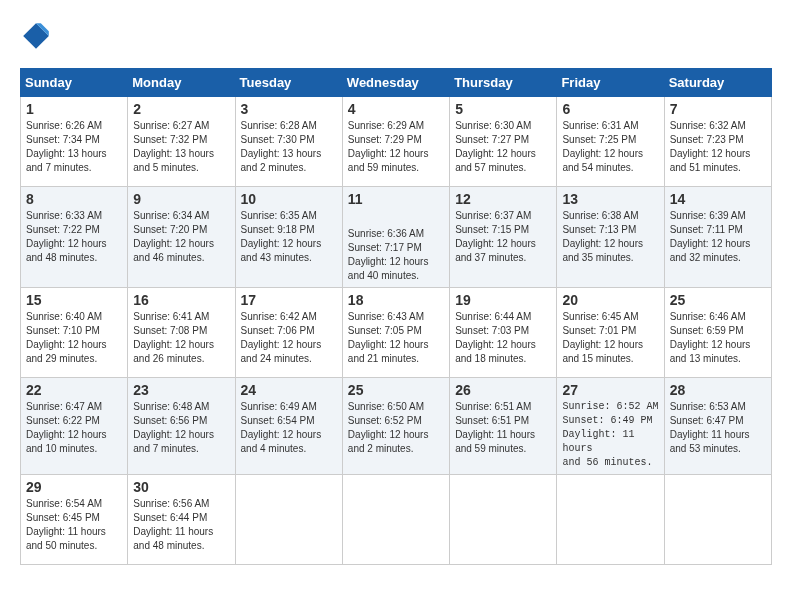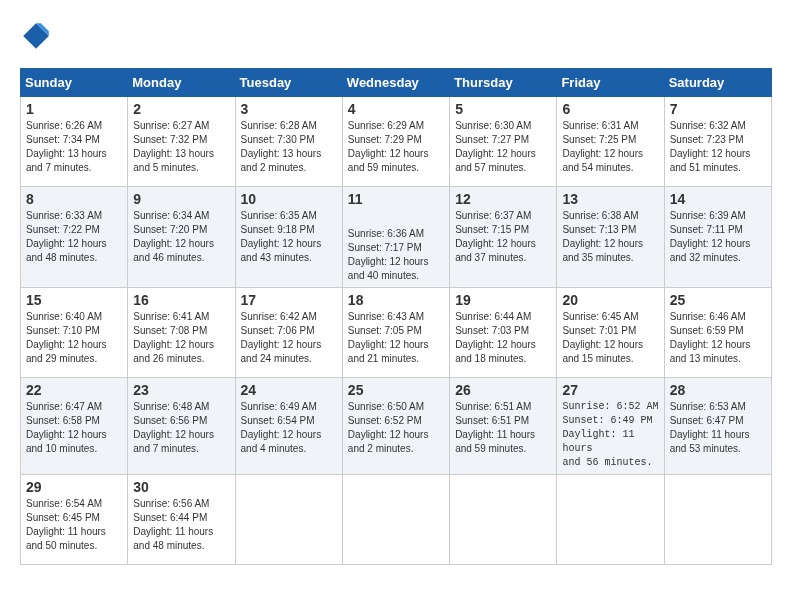--- a/index.html
+++ b/index.html
@@ -270,21 +270,21 @@
           <div class="day-info" style="white-space: pre-wrap;">Sunrise: 6:46 AM
 Sunset: 6:59 PM
 Daylight: 12 hours
 and 13 minutes.</div>
         </td>
       </tr>
       <tr>
         <td>
           <span class="day-num">22</span>
           <div class="day-info" style="white-space: pre-wrap;">Sunrise: 6:47 AM
-Sunset: 6:58 PM
+Sunset: 6:22 PM
 Daylight: 12 hours
 and 10 minutes.</div>
         </td>
         <td>
           <span class="day-num">23</span>
           <div class="day-info" style="white-space: pre-wrap;">Sunrise: 6:48 AM
 Sunset: 6:56 PM
 Daylight: 12 hours
 and 7 minutes.</div>
         </td>

